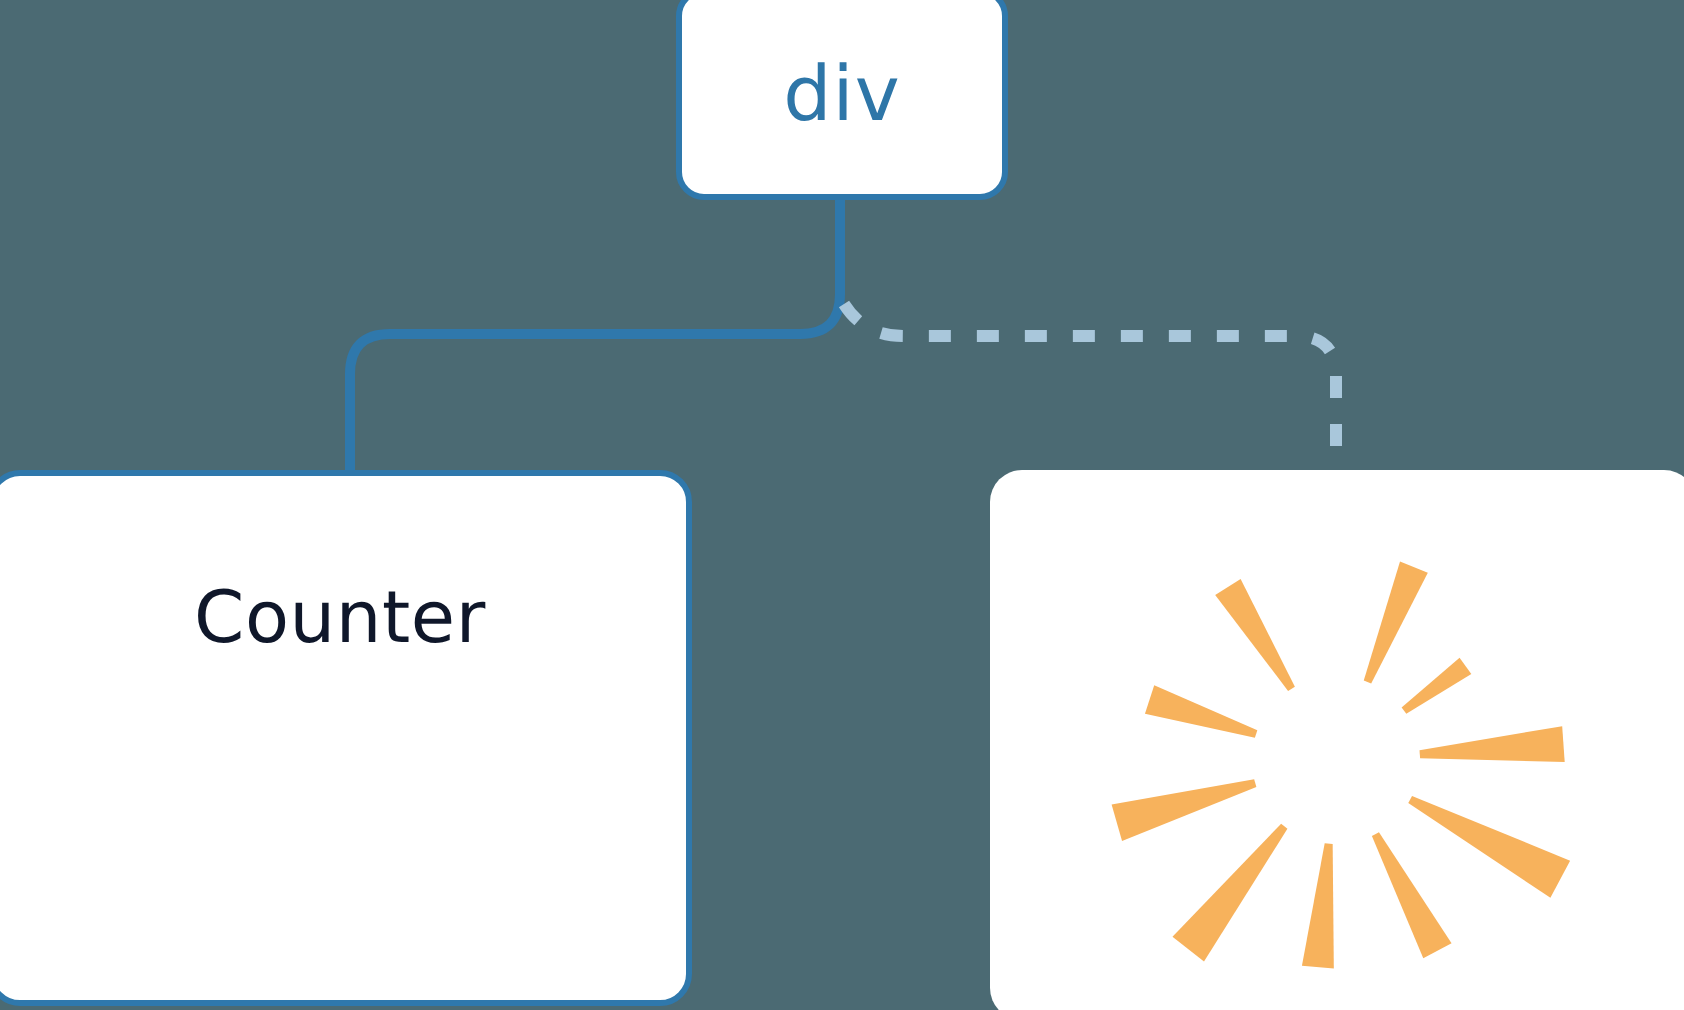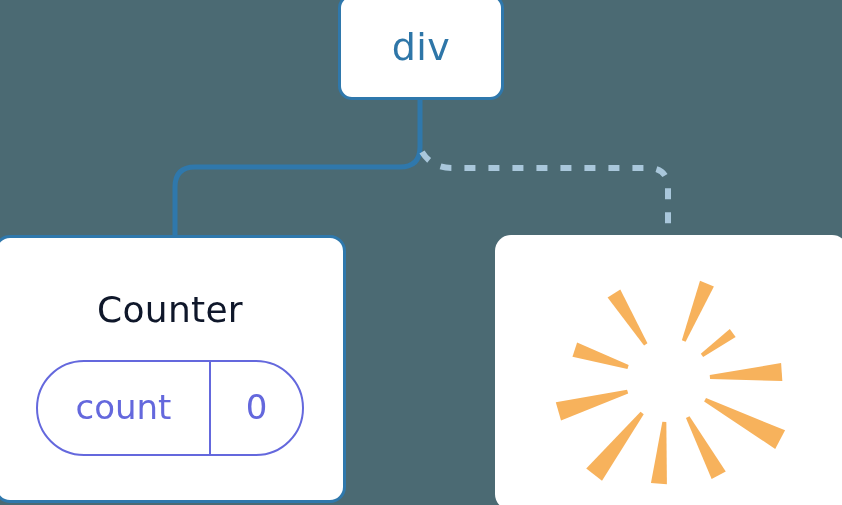--- a/index.html
+++ b/index.html
@@ -135,24 +135,20 @@
     <path d="M 422 152 Q 432 168 452 168 L 648 168 Q 668 168 668 188 L 668 238" fill="none" stroke="#a9c7db" stroke-width="6" stroke-linecap="butt" stroke-linejoin="round" stroke-dasharray="11 13"></path>
   </svg>
 
   <div class="card bordered" id="node-div">
     <span class="node-title">div</span>
   </div>
 
   <div class="card bordered" id="node-counter">
     <span class="node-title">Counter</span>
 
-    <div class="state-pill">
-      <span class="pill-key">count</span>
-      <span class="pill-val">0</span>
-    </div>
   </div>
 
   <div class="card" id="node-burst">
     <div class="burst-wrap">
       <svg width="353" height="275" viewBox="0 0 353 275">
         <g id="burst-rays">
             <polygon points="190.59,106.81 218.91,51.38 205.01,45.76 186.88,105.31" fill="#f7b25c"></polygon>
             <polygon points="208.15,121.93 240.66,102.02 234.78,93.93 205.80,118.69" fill="#f7b25c"></polygon>
             <polygon points="215.04,144.07 287.35,146.03 286.09,128.07 214.76,140.08" fill="#f7b25c"></polygon>
             <polygon points="209.14,166.48 280.20,213.89 290.06,195.35 211.02,162.95" fill="#f7b25c"></polygon>

